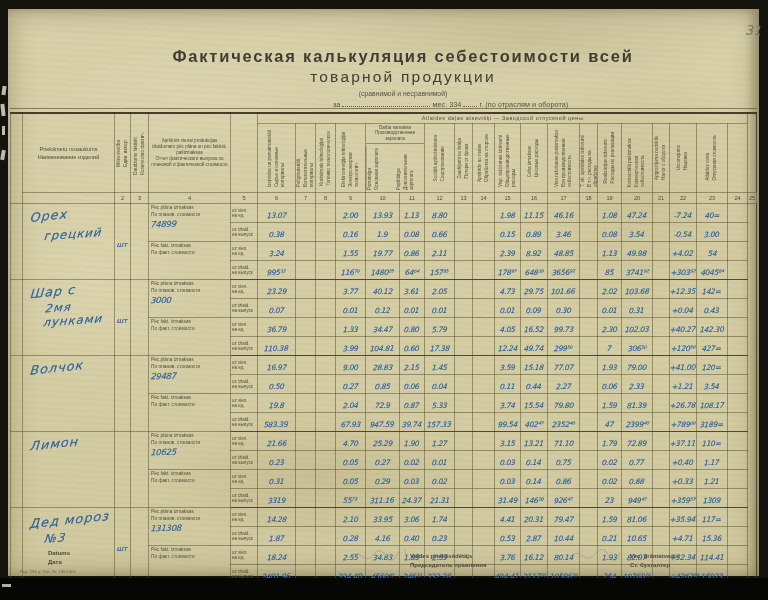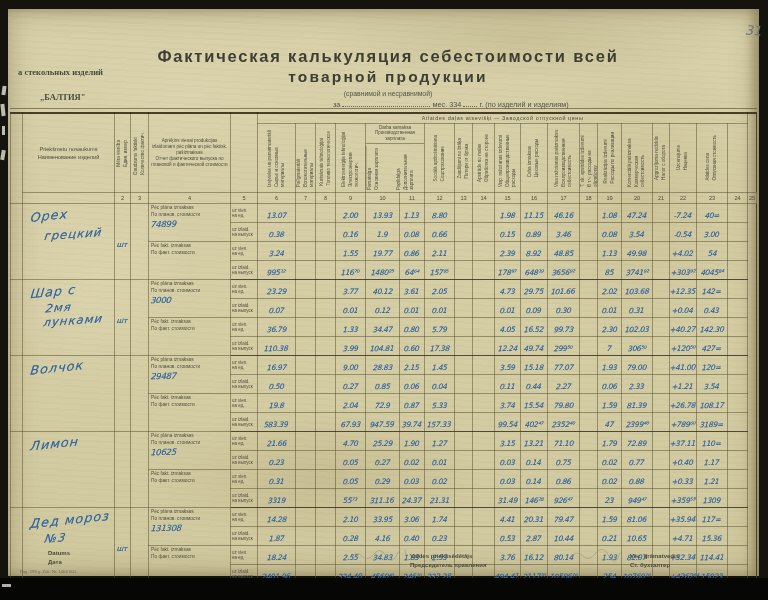--- a/index.html
+++ b/index.html
@@ -13,23 +13,23 @@
       radial-gradient(ellipse 300px 60px at 520px 30px, rgba(120,104,52,.14), transparent 70%),
       radial-gradient(ellipse 200px 80px at 180px 90px, rgba(255,252,230,.10), transparent 70%),
       linear-gradient(178deg,#d8d1aa 0%,#d5cda4 55%,#d0c89e 100%);
     box-shadow:inset 0 0 28px rgba(80,66,30,.35), inset -6px 0 10px rgba(60,50,25,.30);}
   .texture{position:absolute;inset:0;pointer-events:none;
     background:repeating-linear-gradient(3deg, rgba(110,96,52,.03) 0 2px, transparent 2px 6px);}
   
   .org{position:absolute;left:10px;top:44px;font-family:"Liberation Serif",serif;
        font-weight:bold;font-size:8.5px;color:#4a4a3e;line-height:1.5;white-space:pre-line;}
   .org .l2{margin-left:22px;}
-  .title{position:absolute;left:130px;top:38px;width:500px;text-align:center;color:#3e3e34;}
+  .title{position:absolute;left:145px;top:38px;width:500px;text-align:center;color:#3e3e34;}
   .title .t1{font-size:16.5px;font-weight:bold;letter-spacing:1.8px;}
-  .title .t2{font-size:15.5px;font-weight:bold;letter-spacing:2.2px;margin-top:2px;}
+  .title .t2{font-size:15.5px;font-weight:normal;letter-spacing:2.2px;margin-top:2px;}
   .title .sub{font-size:6.8px;margin-top:4px;color:#555446;}
   .period{position:absolute;left:325px;top:90px;font-size:7.3px;color:#55544a;white-space:nowrap;}
   .lead{display:inline-block;border-bottom:1px dotted #6a6754;height:7px;}
   
   .topline{position:absolute;left:2px;top:99px;width:747px;border-top:1px solid rgba(70,60,34,.55);}
   table{position:absolute;left:2px;top:103px;width:747px;border-collapse:collapse;table-layout:fixed;
         border:1px solid rgba(60,52,30,.85);border-top:2px solid rgba(55,47,26,.9);}
   th,td{border:1px solid rgba(86,75,46,.5);padding:0;vertical-align:middle;overflow:visible;}
   thead th{font-weight:normal;}
   .tr-band{height:10px;} .tr-head{height:64px;} .tr-num{height:11px;}
@@ -72,37 +72,33 @@
   .botstrip{position:absolute;left:0;top:578px;width:768px;height:22px;background:#060605;}
   .botmark{position:absolute;left:2px;top:584px;width:9px;height:3px;background:#cfcdc2;opacity:.85;}
 </style>
 </head>
 <body>
 
 <div class="stage">
   <div class="paper">
     <div class="texture"></div>
 
-    <div class="org">
-      <span>а стекольных изделий</span><br>
-      <span class="l2">„БАЛТИЯ"</span>
-    </div>
 
     <div class="title">
       <div class="t1">Фактическая калькуляция себестоимости всей</div>
       <div class="t2">товарной продукции</div>
       <div class="sub">(сравнимой и несравнимой)</div>
     </div>
 
     <div class="period">
       <span>за</span>
       <span class="lead" style="width:88px"></span>
       <span>мес. 334</span>
       <span class="lead" style="width:14px"></span>
-      <span>г. (по изделий и изделиям)</span>
+      <span>г. (по отраслям и оборота)</span>
     </div>
 
     <div class="topline"></div>
 
     <table id="calc">
       <colgroup>
         <col style="width:12px">
           <col style="width:92px">
           <col style="width:16px">
           <col style="width:18px">

